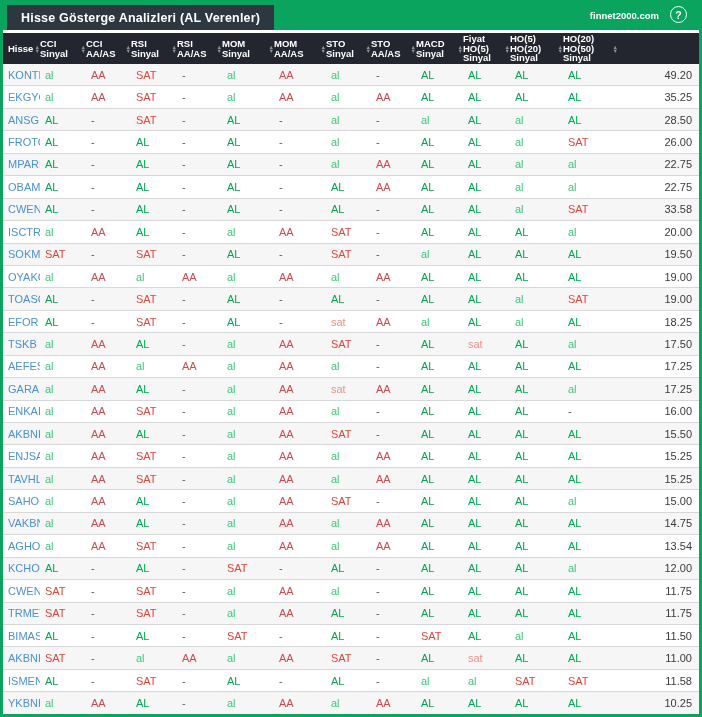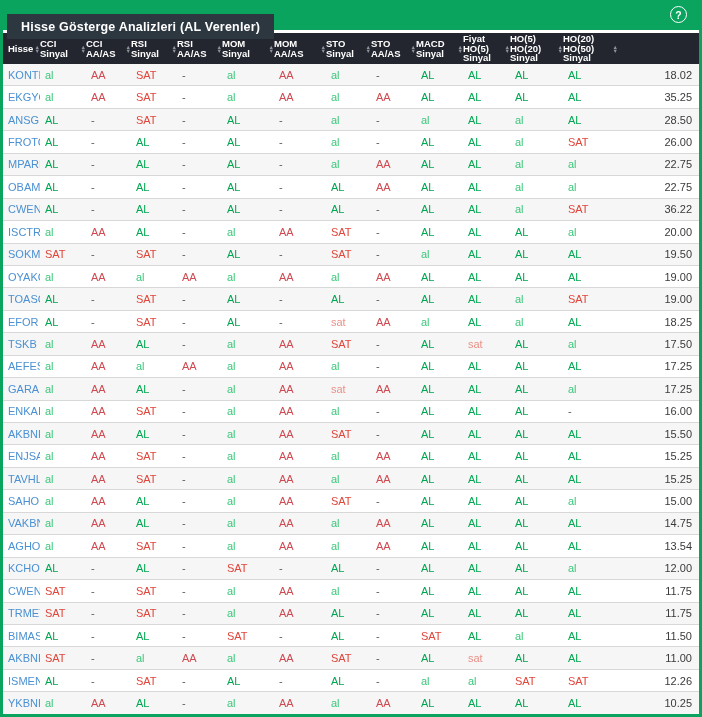--- a/index.html
+++ b/index.html
@@ -1,21 +1,21 @@
 <!DOCTYPE html>
 <html><head>
 <meta charset="utf-8">
 <style>
   * { margin:0; padding:0; box-sizing:border-box; }
   html,body { width:702px; height:717px; background:#fff; font-family:"Liberation Sans", sans-serif; }
   .frame { position:relative; width:702px; height:717px; background:#fff;
            border-left:3px solid #0AA45E; border-right:3px solid #0AA45E; border-bottom:3px solid #0AA45E; overflow:hidden; }
   
   .topbar { position:relative; height:30px; background:#0AA45E; }
-  .title-tab { position:absolute; left:4px; top:14px; height:25px; background:#2C3740;
+  .title-tab { position:absolute; left:4px; top:5px; height:25px; background:#2C3740;
                display:flex; align-items:center; padding:0 14px; }
   .title-tab span { color:#fff; font-size:12.5px; font-weight:bold; letter-spacing:.2px; }
   .site-label { position:absolute; right:40px; top:0; height:30px; display:flex; align-items:center;
                 color:#fff; font-size:9.5px; font-weight:bold; }
   .help-icon { position:absolute; right:12px; top:6px; width:17px; height:17px; border:1.6px solid #fff;
                border-radius:50%; color:#fff; font-size:10.5px; font-weight:bold; display:flex;
                align-items:center; justify-content:center; }
   .gap { height:3px; background:#fff; }
   
   .thead { display:flex; height:31px; background:#23262F; }
@@ -41,20 +41,21 @@
   .sig-dash{ color:#5A5A5A; }
 </style>
 </head>
 <body>
 
 <div class="frame">
   <div class="topbar">
     <div class="title-tab">
       <span>Hisse Gösterge Analizleri (AL Verenler)</span>
     </div>
+    <div class="site-label">finnet2000.com</div>
     <div class="help-icon">?</div>
   </div>
   <div class="gap"></div>
   <div class="thead" id="thead">
       <div class="th left" style="width: 37px;">
         <span class="lbl">Hisse</span>
         <span class="sort">
           <span>▲</span>
           <span>▼</span>
         </span>
@@ -167,21 +168,21 @@
         <div class="cell sig-SAT" style="width: 46px;">SAT</div>
         <div class="cell sig-dash" style="width: 45px;">-</div>
         <div class="cell sig-al" style="width: 52px;">al</div>
         <div class="cell sig-AA" style="width: 52px;">AA</div>
         <div class="cell sig-al" style="width: 45px;">al</div>
         <div class="cell sig-dash" style="width: 45px;">-</div>
         <div class="cell sig-AL" style="width: 47px;">AL</div>
         <div class="cell sig-AL" style="width: 47px;">AL</div>
         <div class="cell sig-AL" style="width: 53px;">AL</div>
         <div class="cell sig-AL" style="width: 55px;">AL</div>
-        <div class="cell puan" style="width: 81px;">18.02</div>
+        <div class="cell puan" style="width: 81px;">49.20</div>
       </div>
       <div class="row">
         <div class="cell ticker" style="width: 37px;">EKGYO</div>
         <div class="cell sig-al" style="width: 46px;">al</div>
         <div class="cell sig-AA" style="width: 45px;">AA</div>
         <div class="cell sig-SAT" style="width: 46px;">SAT</div>
         <div class="cell sig-dash" style="width: 45px;">-</div>
         <div class="cell sig-al" style="width: 52px;">al</div>
         <div class="cell sig-AA" style="width: 52px;">AA</div>
         <div class="cell sig-al" style="width: 45px;">al</div>
@@ -263,21 +264,21 @@
         <div class="cell sig-AL" style="width: 46px;">AL</div>
         <div class="cell sig-dash" style="width: 45px;">-</div>
         <div class="cell sig-AL" style="width: 52px;">AL</div>
         <div class="cell sig-dash" style="width: 52px;">-</div>
         <div class="cell sig-AL" style="width: 45px;">AL</div>
         <div class="cell sig-dash" style="width: 45px;">-</div>
         <div class="cell sig-AL" style="width: 47px;">AL</div>
         <div class="cell sig-AL" style="width: 47px;">AL</div>
         <div class="cell sig-al" style="width: 53px;">al</div>
         <div class="cell sig-SAT" style="width: 55px;">SAT</div>
-        <div class="cell puan" style="width: 81px;">36.22</div>
+        <div class="cell puan" style="width: 81px;">33.58</div>
       </div>
       <div class="row">
         <div class="cell ticker" style="width: 37px;">ISCTR</div>
         <div class="cell sig-al" style="width: 46px;">al</div>
         <div class="cell sig-AA" style="width: 45px;">AA</div>
         <div class="cell sig-AL" style="width: 46px;">AL</div>
         <div class="cell sig-dash" style="width: 45px;">-</div>
         <div class="cell sig-al" style="width: 52px;">al</div>
         <div class="cell sig-AA" style="width: 52px;">AA</div>
         <div class="cell sig-SAT" style="width: 45px;">SAT</div>
@@ -599,21 +600,21 @@
         <div class="cell sig-SAT" style="width: 46px;">SAT</div>
         <div class="cell sig-dash" style="width: 45px;">-</div>
         <div class="cell sig-AL" style="width: 52px;">AL</div>
         <div class="cell sig-dash" style="width: 52px;">-</div>
         <div class="cell sig-AL" style="width: 45px;">AL</div>
         <div class="cell sig-dash" style="width: 45px;">-</div>
         <div class="cell sig-al" style="width: 47px;">al</div>
         <div class="cell sig-al" style="width: 47px;">al</div>
         <div class="cell sig-SAT" style="width: 53px;">SAT</div>
         <div class="cell sig-SAT" style="width: 55px;">SAT</div>
-        <div class="cell puan" style="width: 81px;">12.26</div>
+        <div class="cell puan" style="width: 81px;">11.58</div>
       </div>
       <div class="row alt">
         <div class="cell ticker" style="width: 37px;">YKBNK</div>
         <div class="cell sig-al" style="width: 46px;">al</div>
         <div class="cell sig-AA" style="width: 45px;">AA</div>
         <div class="cell sig-AL" style="width: 46px;">AL</div>
         <div class="cell sig-dash" style="width: 45px;">-</div>
         <div class="cell sig-al" style="width: 52px;">al</div>
         <div class="cell sig-AA" style="width: 52px;">AA</div>
         <div class="cell sig-al" style="width: 45px;">al</div>

